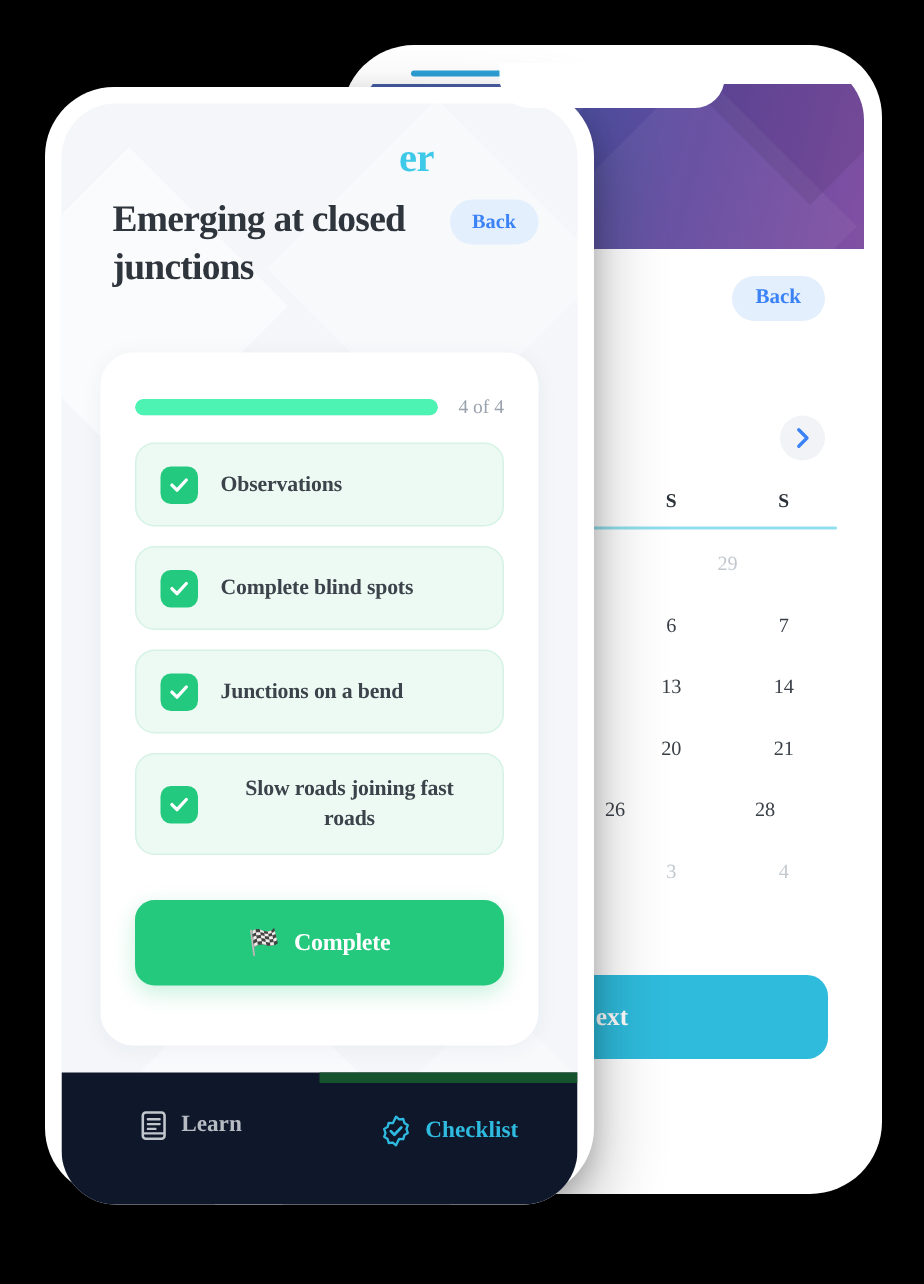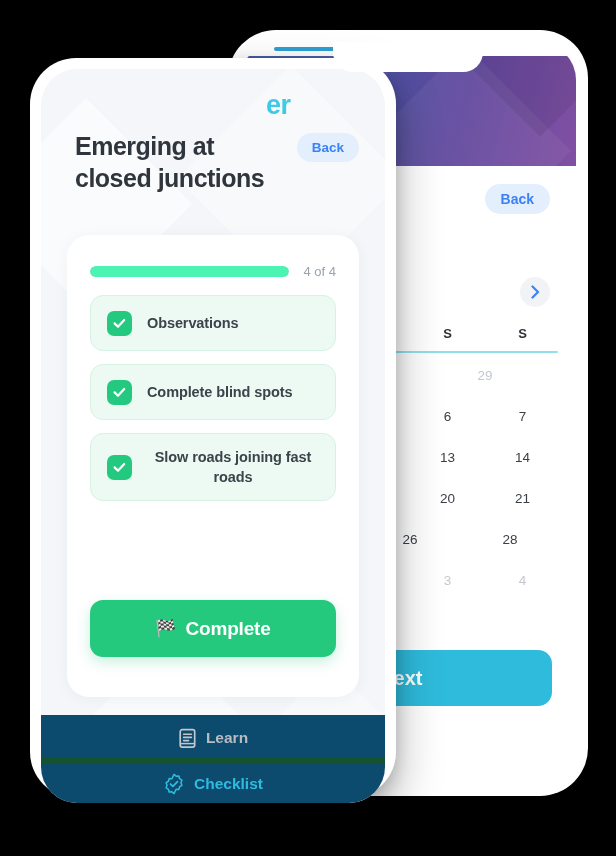--- a/index.html
+++ b/index.html
@@ -4,21 +4,21 @@
 <style>
   html,body{margin:0;padding:0;background:#000;}
   body{width:616px;height:856px;overflow:hidden;position:relative;
        font-family:"Liberation Sans", sans-serif;-webkit-font-smoothing:antialiased;}
 
   .stage{position:absolute;inset:0;}
 
   
   .phone{position:absolute;background:#ffffff;border-radius:46px;
          box-shadow:0 22px 48px rgba(0,0,0,.30), 0 6px 16px rgba(0,0,0,.18);}
-  .screen{position:absolute;overflow:hidden;background:#fff;}
+  .screen{position:absolute;overflow:hidden;background:#fff;font-family:Liberation Serif, serif;}
 
   
   #phone-back{left:228px;top:30px;width:360px;height:766px;border-radius:48px;}
   #phone-back .screen{left:12px;top:12px;width:336px;height:742px;border-radius:38px;}
 
   .bk-statusline{position:absolute;left:34px;top:5px;width:130px;height:4px;border-radius:3px;background:#2e9fd4;}
 
   .bk-header{position:absolute;left:0;top:14px;width:100%;height:110px;
     background:linear-gradient(105deg,#33509e 0%,#43539f 30%,#63499f 65%,#8150a3 100%);
     overflow:hidden;}
@@ -46,21 +46,21 @@
 
   .cal{position:absolute;left:20px;right:16px;top:155px;}
   .cal-row{display:flex;}
   .cal-cell{flex:1;text-align:center;font-size:13.5px;color:#3a4048;
             height:41px;line-height:41px;}
   .cal-head .cal-cell{font-weight:bold;color:#2c3239;height:26px;line-height:26px;font-size:13px;}
   .cal-rule{height:2px;background:#8fdfec;margin:4px 2px 2px 2px;border-radius:2px;}
   .cal-cell.muted{color:#c3c8cf;}
 
   .bk-nextbtn{position:absolute;left:24px;right:24px;bottom:78px;height:56px;
-    background:#2fbbdc;border-radius:14px;color:#fff;font-size:20px;font-weight:bold;
+    background:#2fbbdc;border-radius:14px;color:#fff;font-size:17px;font-weight:bold;
     display:flex;align-items:center;justify-content:center;}
 
   
   #phone-front{left:30px;top:58px;width:366px;height:740px;border-radius:46px;}
   #phone-front .screen{left:11px;top:11px;width:344px;height:734px;border-radius:36px;
      background:#f4f6f9;}
   .fr-speaker{position:absolute;left:50%;margin-left:-54px;top:28px;width:76px;height:7px;
     border-radius:5px;background:#eaedf2;}
   .fr-cam{position:absolute;left:50%;margin-left:40px;top:26px;width:11px;height:11px;
     border-radius:50%;background:#e7eaf0;}
@@ -91,23 +91,23 @@
   .item.tall{min-height:66px;}
   .cbox{width:25px;height:25px;border-radius:7px;background:#22c97e;flex:0 0 25px;
         display:flex;align-items:center;justify-content:center;margin-right:15px;}
   .cbox svg{display:block;}
   .item-label{font-size:14.5px;font-weight:bold;color:#3c434b;line-height:1.38;letter-spacing:-.1px;}
 
   .complete-btn{position:absolute;left:23px;right:23px;height:57px;background:#24c97d;
      border-radius:13px;display:flex;align-items:center;justify-content:center;
      box-shadow:0 5px 14px rgba(36,201,125,.25);}
   .complete-btn .emoji{font-size:17px;margin-right:9px;line-height:1;}
-  .complete-btn .lbl{color:#fff;font-size:19px;font-weight:bold;letter-spacing:-.2px;}
-
-  .tabbar{position:absolute;left:0;right:0;bottom:0;height:88px;background:#0c4a6e;display:flex;flex-direction:column;}
+  .complete-btn .lbl{color:#fff;font-size:16px;font-weight:bold;letter-spacing:-.2px;}
+
+  .tabbar{position:absolute;left:0;right:0;bottom:0;height:88px;background:#0f172a;display:flex;}
   .tab{flex:1;display:flex;align-items:center;justify-content:center;gap:9px;
        padding-top:4px;height:62px;color:#b7bcc3;font-size:15.5px;font-weight:bold;}
   .tab.active{color:#2ebbdf;border-top:7px solid #14532d;padding-top:1px;}
   .tab svg{display:block;}
 </style>
 </head>
 <body>
 
 <div class="stage">
 
@@ -221,20 +221,28 @@
               </span>
               <span class="item-label">Observations</span>
             </div>
             <div class="item">
               <span class="cbox">
                 <svg width="13" height="11" viewBox="0 0 13 11">
                   <path d="M1.6 5.4l3.4 3.4L11.2 2" fill="none" stroke="#ffffff" stroke-width="2.2" stroke-linecap="round" stroke-linejoin="round"></path>
                 </svg>
               </span>
               <span class="item-label">Complete blind spots</span>
+            </div>
+            <div class="item">
+              <span class="cbox">
+                <svg width="13" height="11" viewBox="0 0 13 11">
+                  <path d="M1.6 5.4l3.4 3.4L11.2 2" fill="none" stroke="#ffffff" stroke-width="2.2" stroke-linecap="round" stroke-linejoin="round"></path>
+                </svg>
+              </span>
+              <span class="item-label">Junctions on a bend</span>
             </div>
             <div class="item tall">
               <span class="cbox">
                 <svg width="13" height="11" viewBox="0 0 13 11">
                   <path d="M1.6 5.4l3.4 3.4L11.2 2" fill="none" stroke="#ffffff" stroke-width="2.2" stroke-linecap="round" stroke-linejoin="round"></path>
                 </svg>
               </span>
               <span class="item-label">Slow roads joining fast roads</span>
             </div>
           </div>

